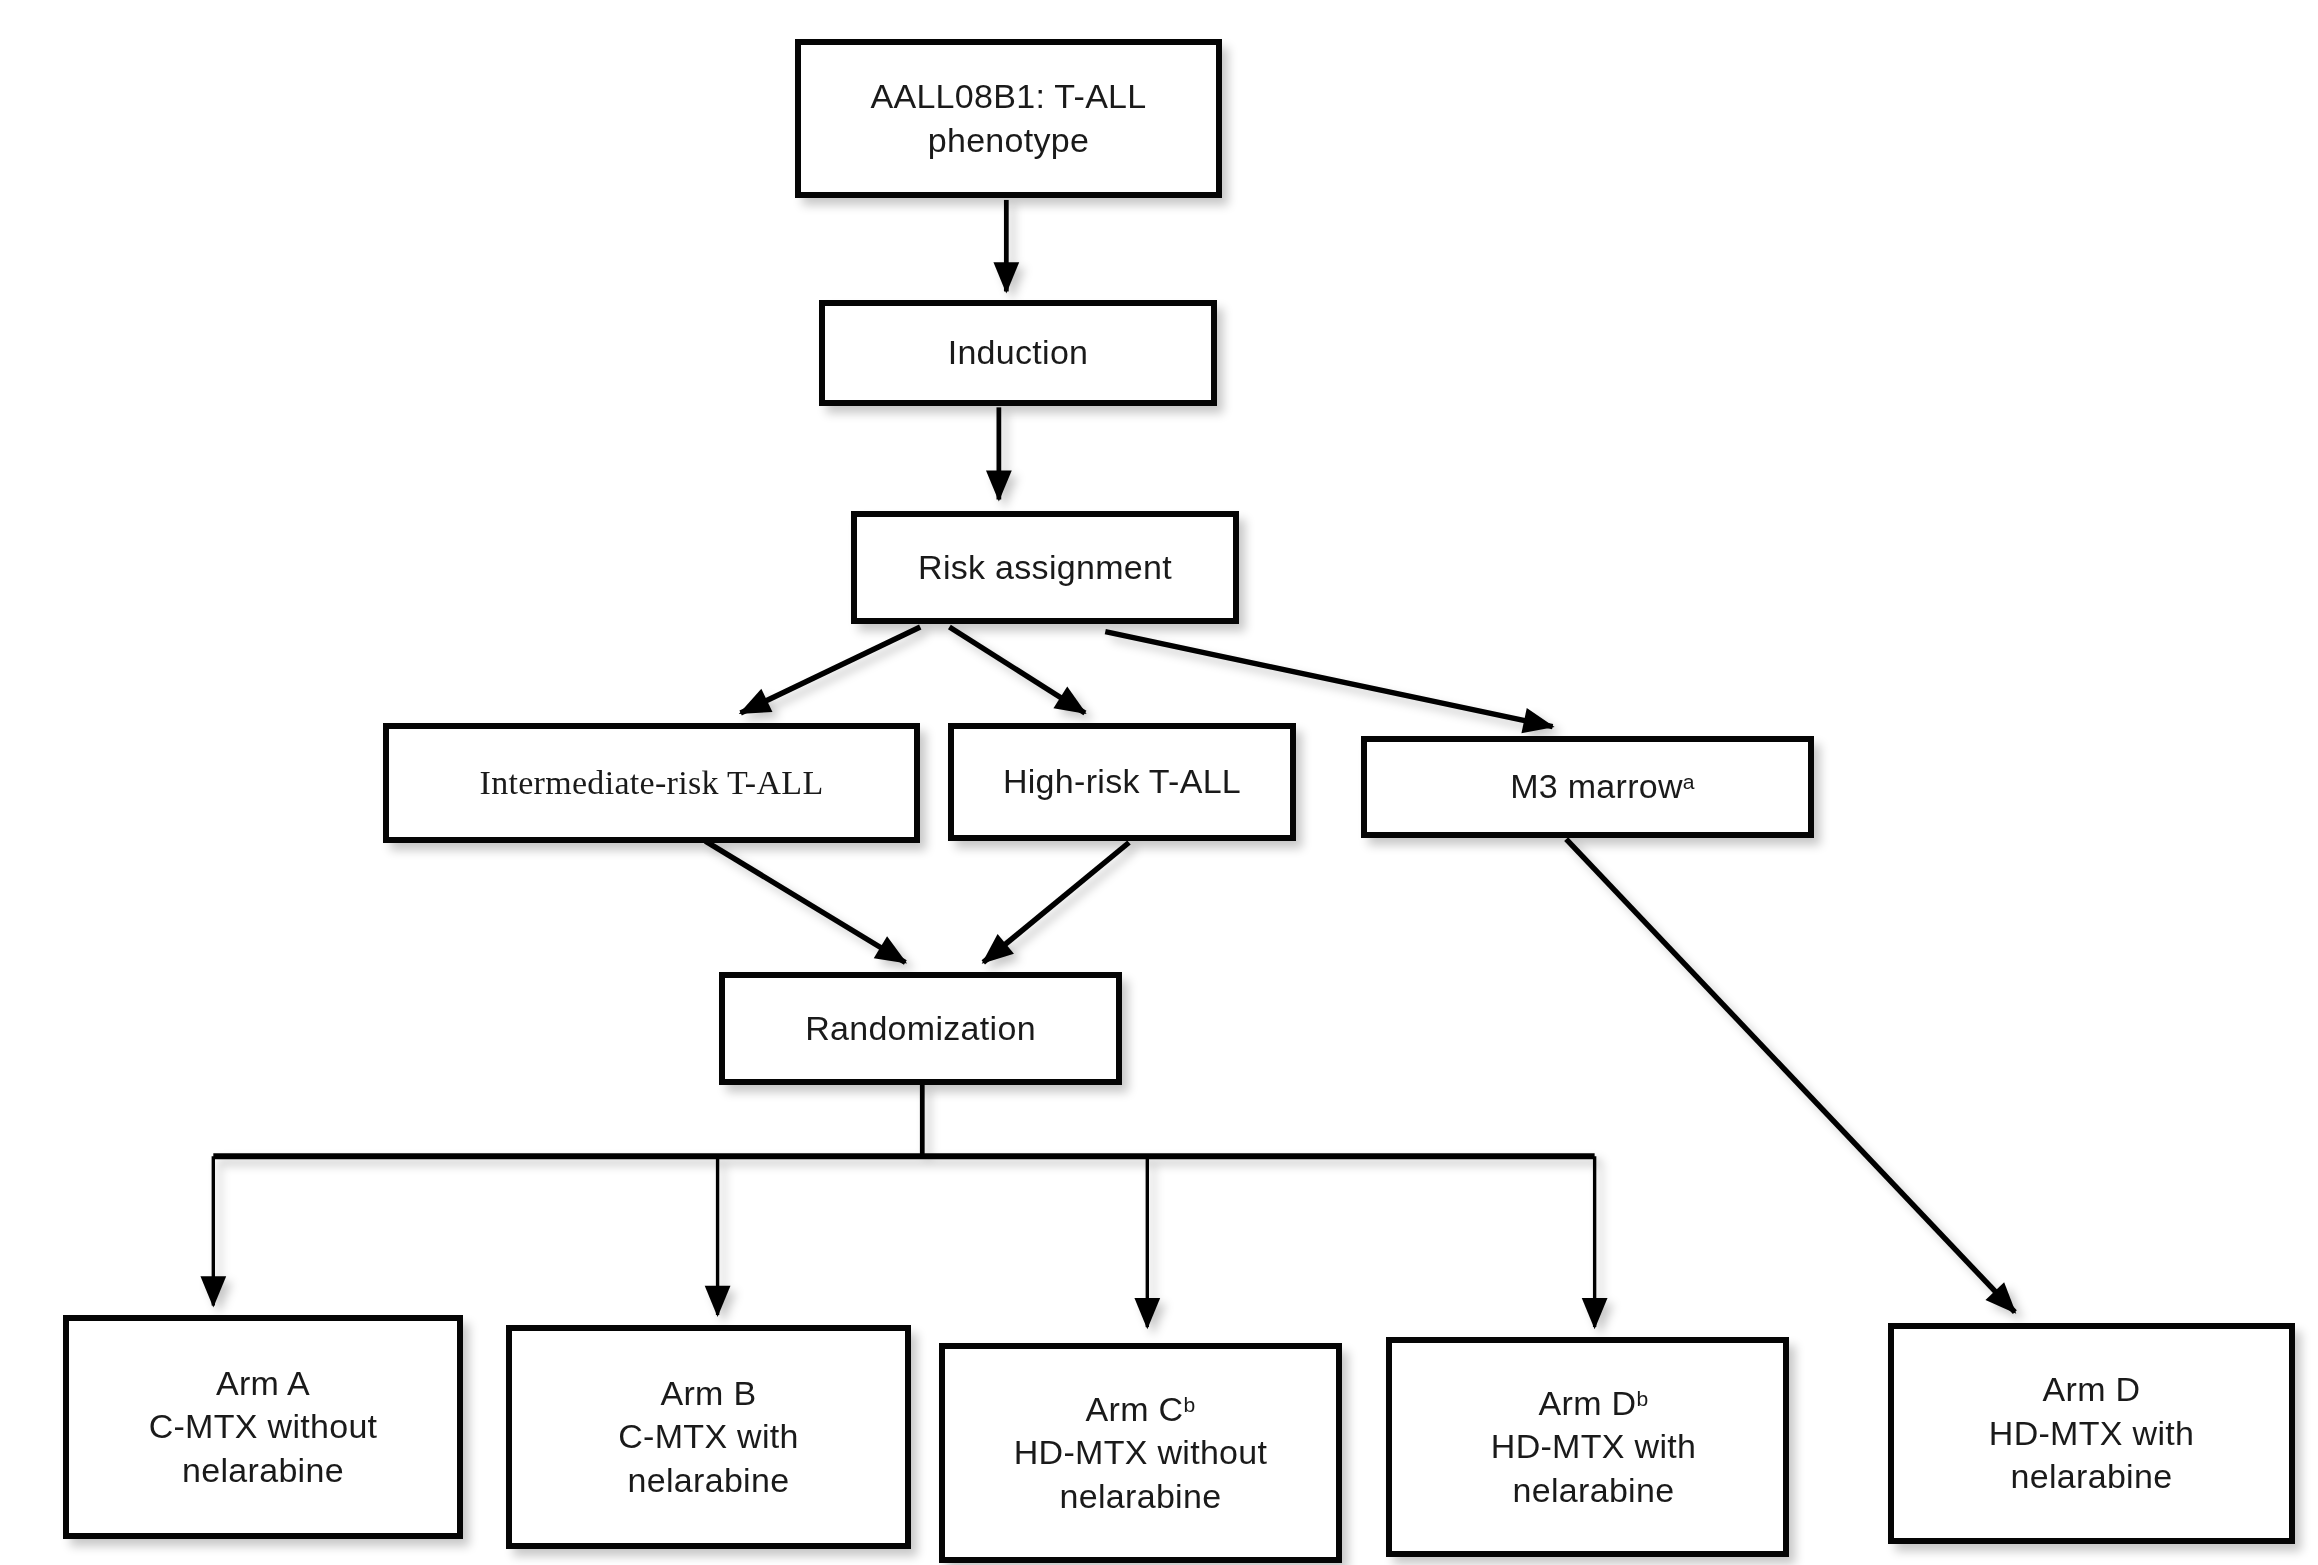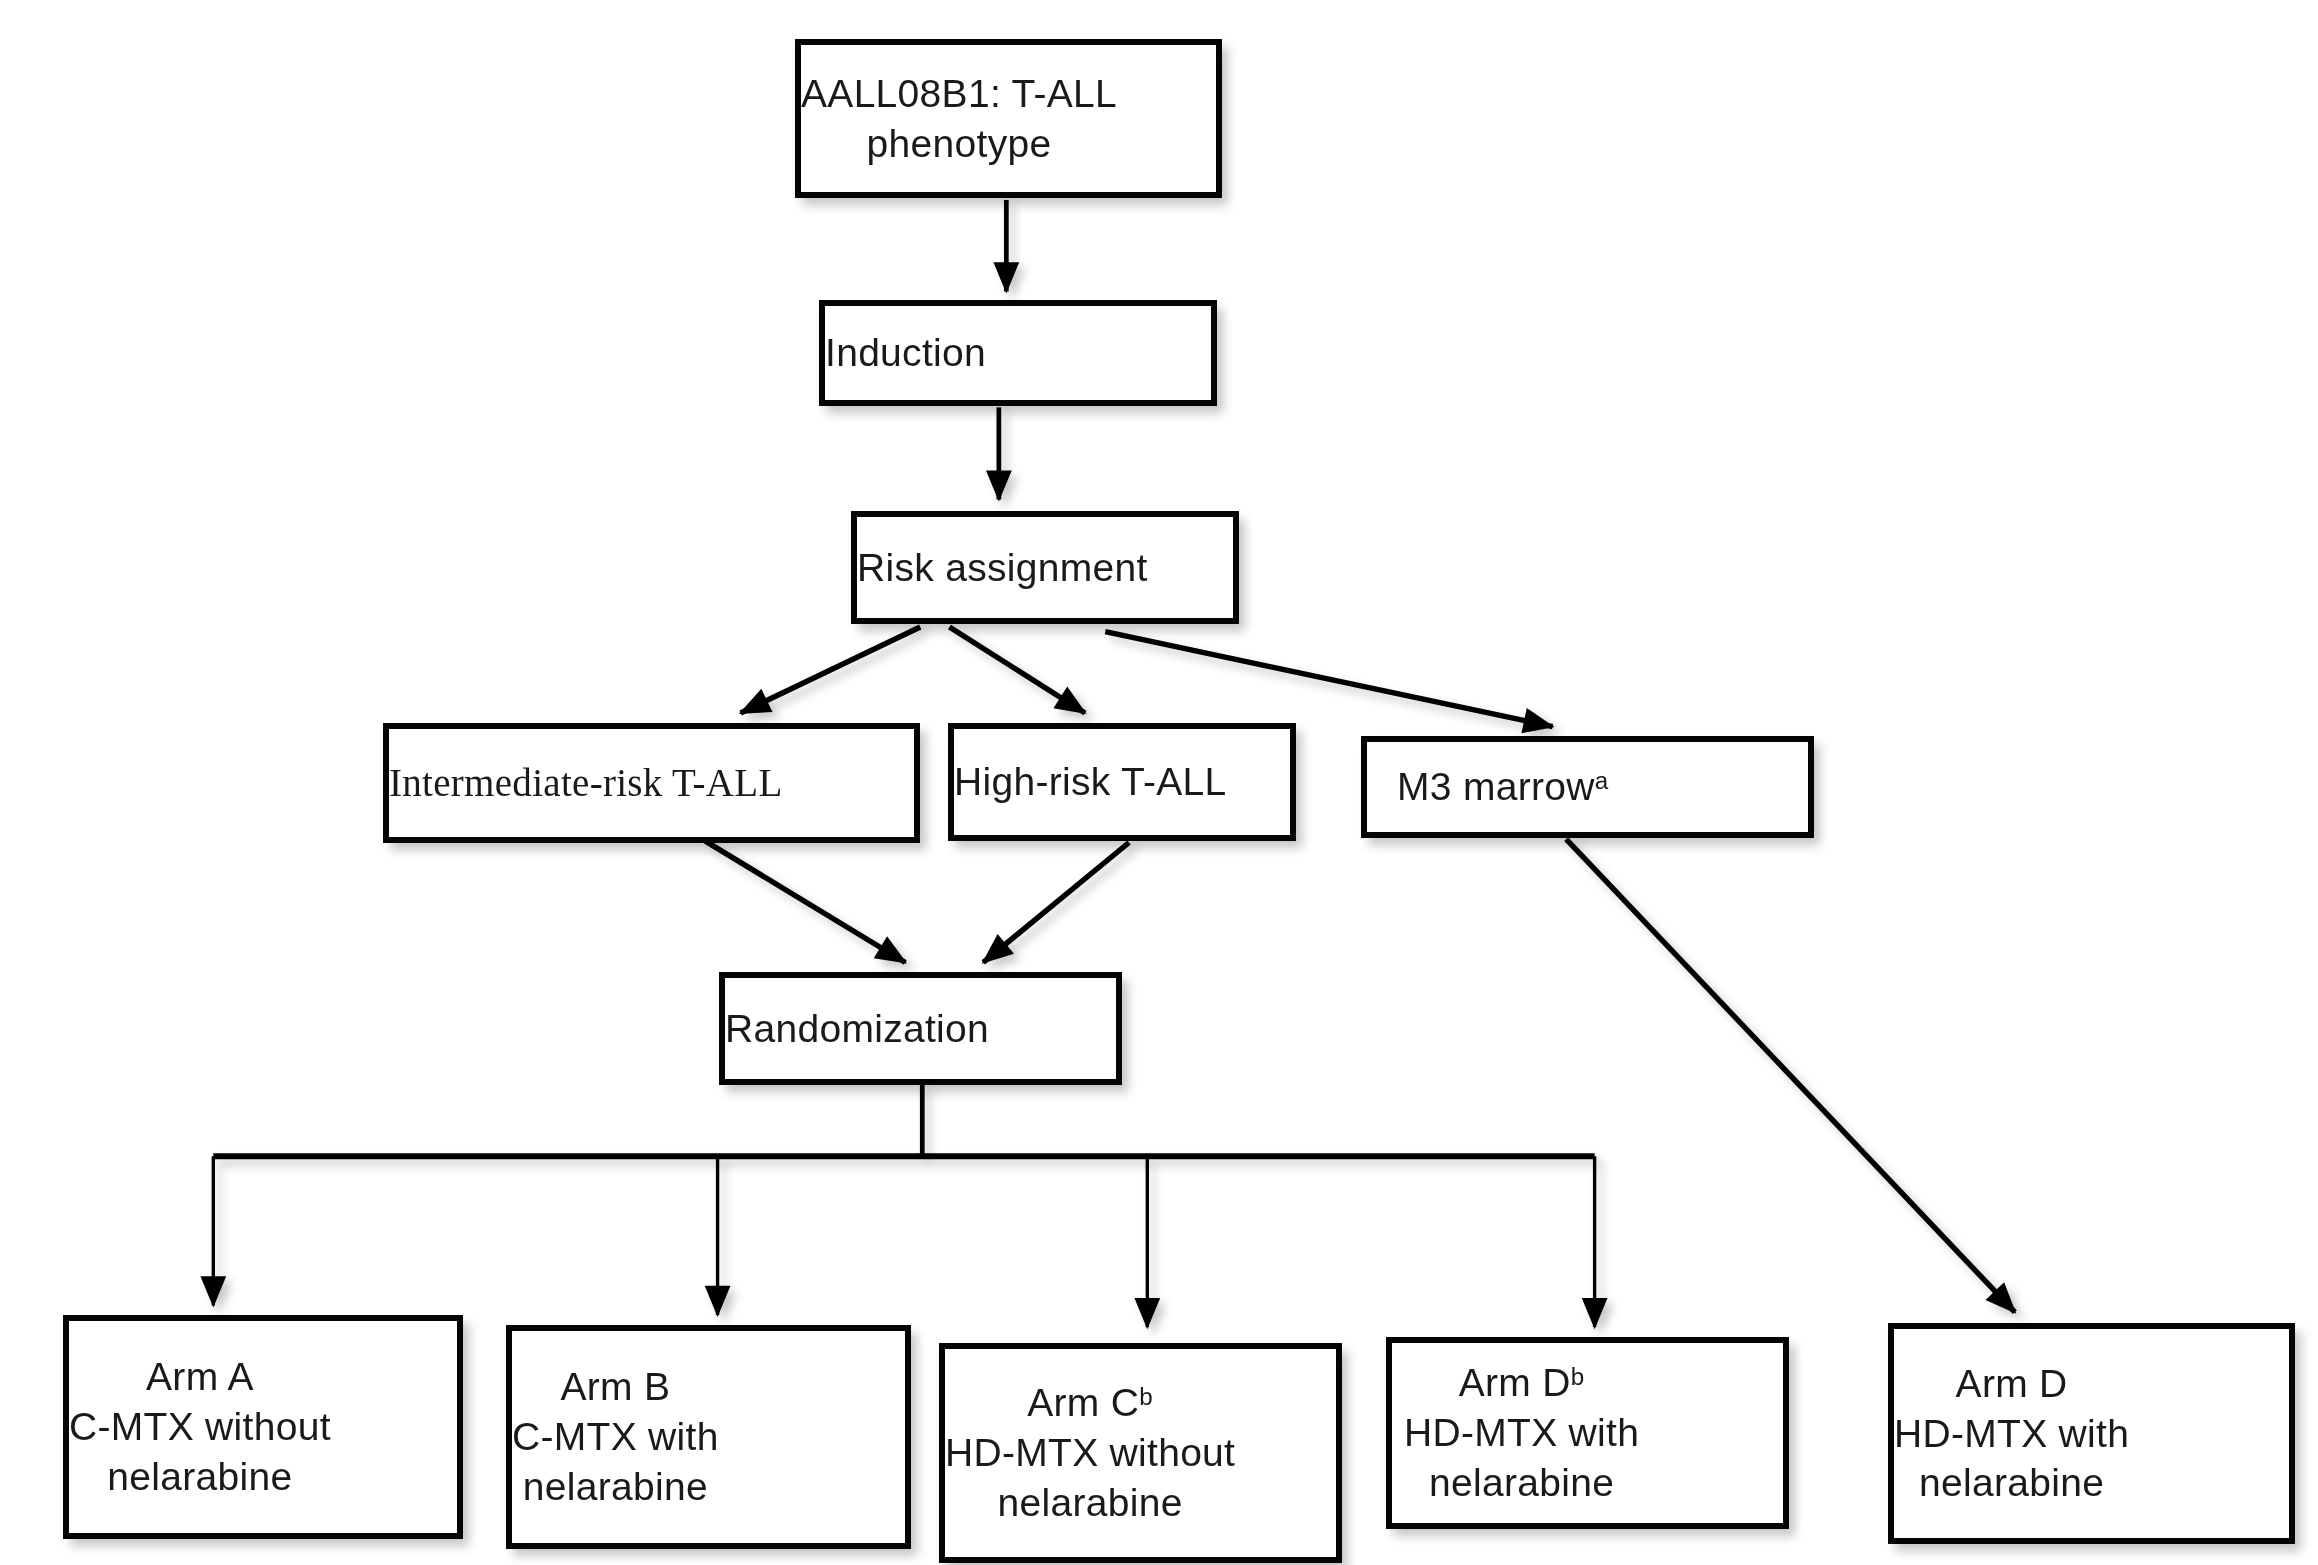--- a/index.html
+++ b/index.html
@@ -24,22 +24,23 @@
   }
   .node {
     position: absolute;
     z-index: 2;
     box-sizing: border-box;
     background: #ffffff;
     border: 6.1px solid #050505;
     box-shadow: 6.8px 8.1px 9.5px rgba(0,0,0,0.22);
     display: flex;
     align-items: center;
+    justify-content: center;
     text-align: center;
-    font-size: 39px;
+    font-size: 34px;
     line-height: 1.28;
     color: #1a1a1a;
     letter-spacing: 0.3px;
   }
   .node p { margin: 0; }
   .ln { display: block; }
   .ln-inline { display: inline; }
   sup.sups {
     font-size: 0.62em;
     line-height: 0;
@@ -49,21 +50,21 @@
   #n-root          { left: 795px; top:   39px; width: 427px; height: 159px; }
   #n-induction     { left: 819px; top:  300px; width: 398px; height: 106px; }
   #n-risk          { left: 803px; top:  511px; width: 388px; height: 113px; margin-left: 48px; }
   #n-intermediate  { left:  383px; top: 723px; width: 537px; height: 120px; font-family: Liberation Serif, serif; }
   #n-high          { left: 948px; top: 723px; width: 348px; height: 118px; }
   #n-m3            { left: 1361px; top: 736px; width: 453px; height: 102px; padding-left: 30px; }
   #n-randomization { left: 719px; top: 972px; width: 403px; height: 113px; }
   #n-armA          { left:   63px; top: 1315px; width: 400px; height: 224px; }
   #n-armB          { left:  506px; top: 1325px; width: 405px; height: 224px; }
   #n-armC          { left: 939px; top: 1343px; width: 403px; height: 220px; }
-  #n-armD          { left: 1386px; top: 1337px; width: 403px; height: 192px; padding-left: 12px; }
+  #n-armD          { left: 1386px; top: 1337px; width: 403px; height: 220px; padding-left: 12px; }
   #n-armD2         { left: 1888px; top: 1323px; width: 407px; height: 221px; }
 </style>
 </head>
 <body>
 
 <div id="stage">
 
   <svg id="edges" width="2319" height="1565" viewBox="0 0 3420 2309">
     <defs>
       <marker id="arrow" markerUnits="userSpaceOnUse" markerWidth="52" markerHeight="46" refX="44" refY="22" orient="auto">

